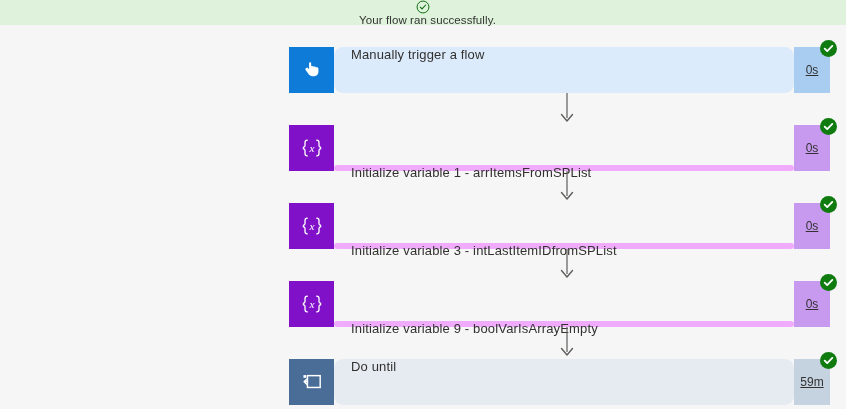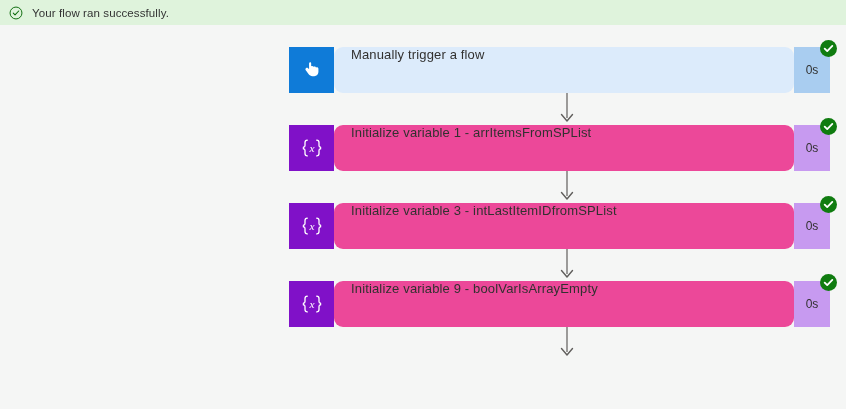--- a/index.html
+++ b/index.html
@@ -19,20 +19,21 @@
   .banner {
     position: absolute;
     top: 0; left: 0;
     width: 846px;
     height: 25px;
     background: #dff3dc;
     display: flex;
     align-items: center;
     box-sizing: border-box;
     padding-left: 9px;
+    flex-direction: column;
   }
   .banner-icon {
     width: 14px; height: 14px;
     flex: 0 0 14px;
     margin-right: 9px;
     display: block;
   }
   .banner-text {
     font-size: 11.5px;
     color: #333333;
@@ -85,40 +86,41 @@
   }
 
   .node-duration {
     width: 36px;
     flex: 0 0 36px;
     display: flex;
     align-items: center;
     justify-content: center;
     font-size: 12px;
     color: #323130;
+    text-decoration: underline;
   }
 
   
   .status-badge {
     position: absolute;
     top: -7px;
     right: -7px;
     width: 17px;
     height: 17px;
     z-index: 3;
   }
   .status-badge svg { display: block; }
 
   
   .theme-trigger .node-icon     { background: #0f7bd8; }
   .theme-trigger .node-body     { background: #dcebfb; }
   .theme-trigger .node-duration { background: #a9cdf0; }
 
   .theme-variable .node-icon     { background: #8011c8; }
-  .theme-variable .node-body     { background: #ec4899; }
+  .theme-variable .node-body     { background: #f0abfc; margin-top: 40px; }
   .theme-variable .node-duration { background: #c79af0; }
 
   .theme-control .node-icon     { background: #4a6d97; }
   .theme-control .node-body     { background: #e6ebf1; }
   .theme-control .node-duration { background: #c5d2df; }
 
   
   .connector {
     position: absolute;
     left: 559px;
@@ -241,14 +243,34 @@
     </span>
   </div>
 
   <div class="connector" style="top:302px">
     <svg width="16" height="30" viewBox="0 0 16 30">
       <line x1="8" y1="0" x2="8" y2="25" stroke="#605e5c" stroke-width="1.2"></line>
       <path d="M2.5 21.5 L8 28 L13.5 21.5" fill="none" stroke="#605e5c" stroke-width="1.4" stroke-linecap="round" stroke-linejoin="round"></path>
     </svg>
   </div>
 
+  <div class="node theme-control" style="top:334px">
+    <div class="node-icon">
+      <svg width="22" height="20" viewBox="0 0 24 22">
+        <rect x="7" y="4" width="14" height="13" fill="none" stroke="#ffffff" stroke-width="1.6"></rect>
+        <path d="M7 10.5 H4.2" stroke="#ffffff" stroke-width="1.6" stroke-linecap="round"></path>
+        <path d="M6.6 7.6 L3.4 10.6 L6.6 13.6" fill="none" stroke="#ffffff" stroke-width="1.6" stroke-linecap="round" stroke-linejoin="round"></path>
+        <rect x="2.6" y="3.4" width="3.0" height="3.0" fill="#ffffff"></rect>
+      </svg>
+    </div>
+    <div class="node-body">
+      <span class="node-title">Do until</span>
+    </div>
+    <div class="node-duration">59m</div>
+    <span class="status-badge">
+      <svg width="17" height="17" viewBox="0 0 16 16">
+        <circle cx="8" cy="8" r="8" fill="#107c10"></circle>
+        <path d="M4.4 8.1 L6.8 10.5 L11.6 5.5" fill="none" stroke="#ffffff" stroke-width="1.7" stroke-linecap="round" stroke-linejoin="round"></path>
+      </svg>
+    </span>
+  </div>
 
 </div>
 
 </body></html>

